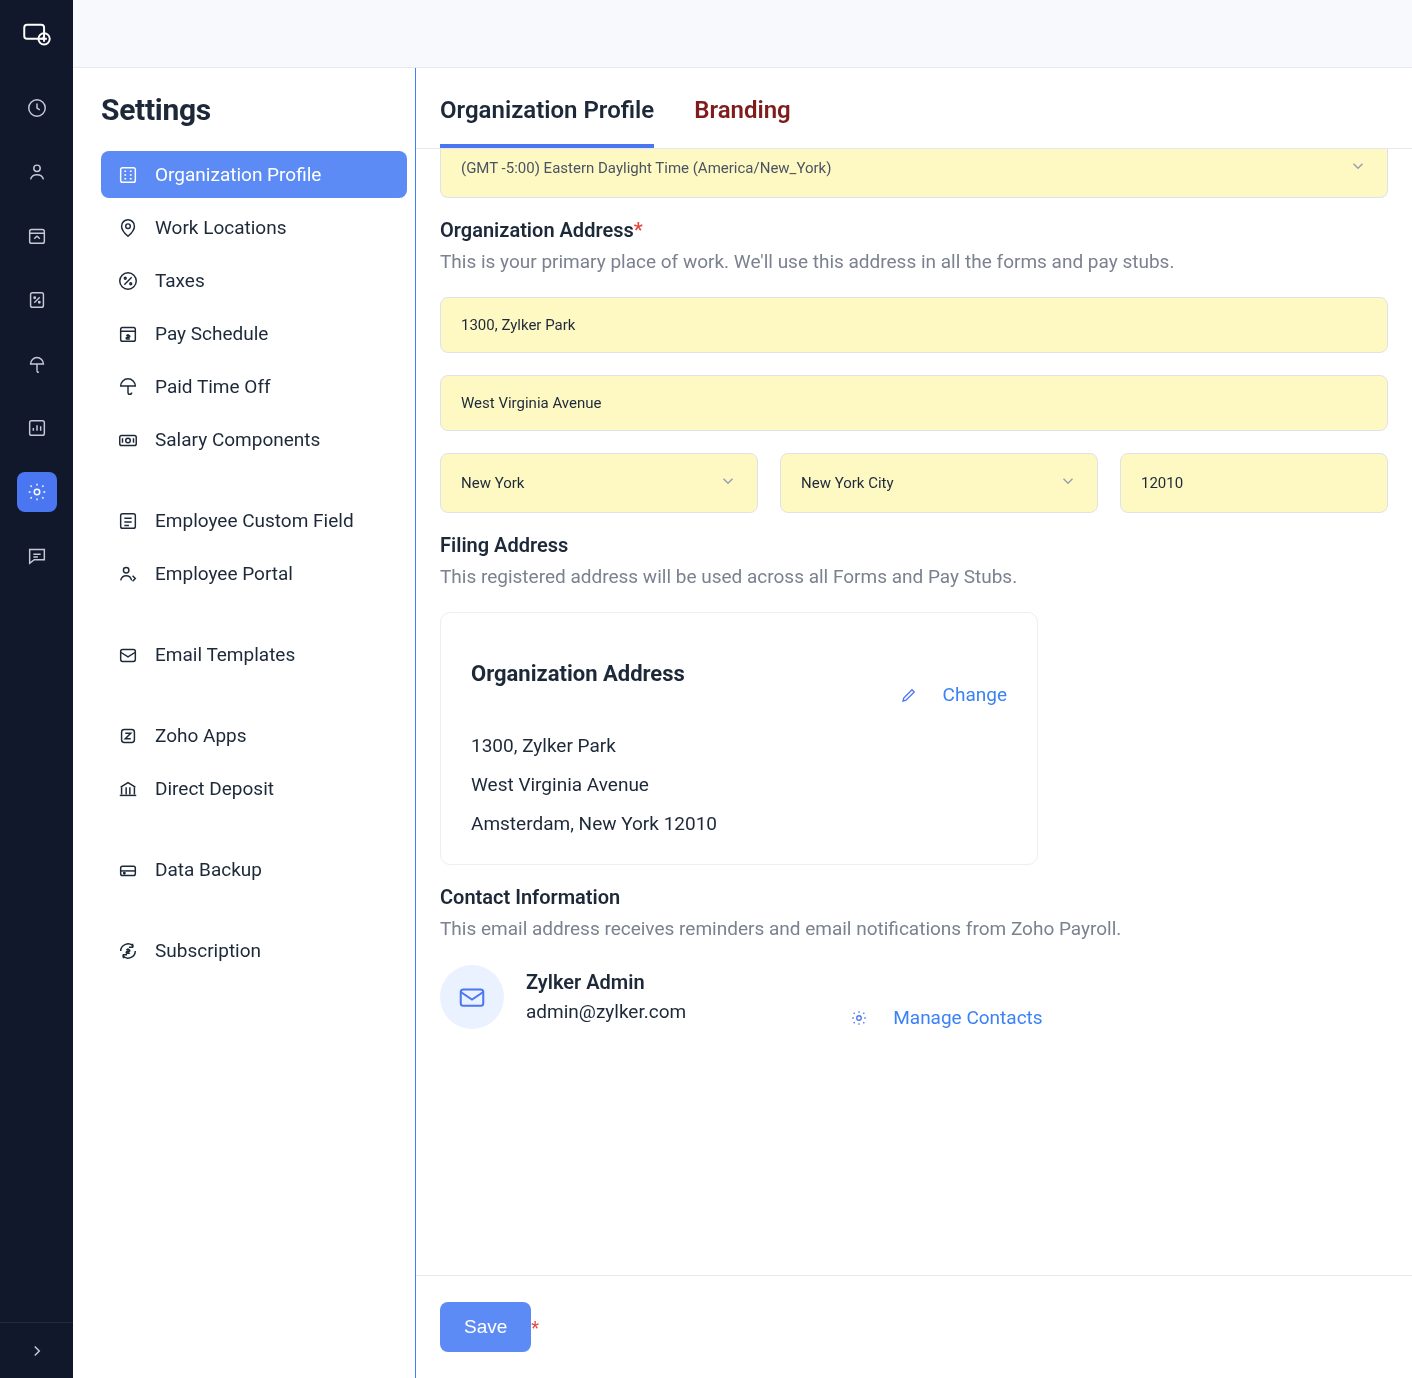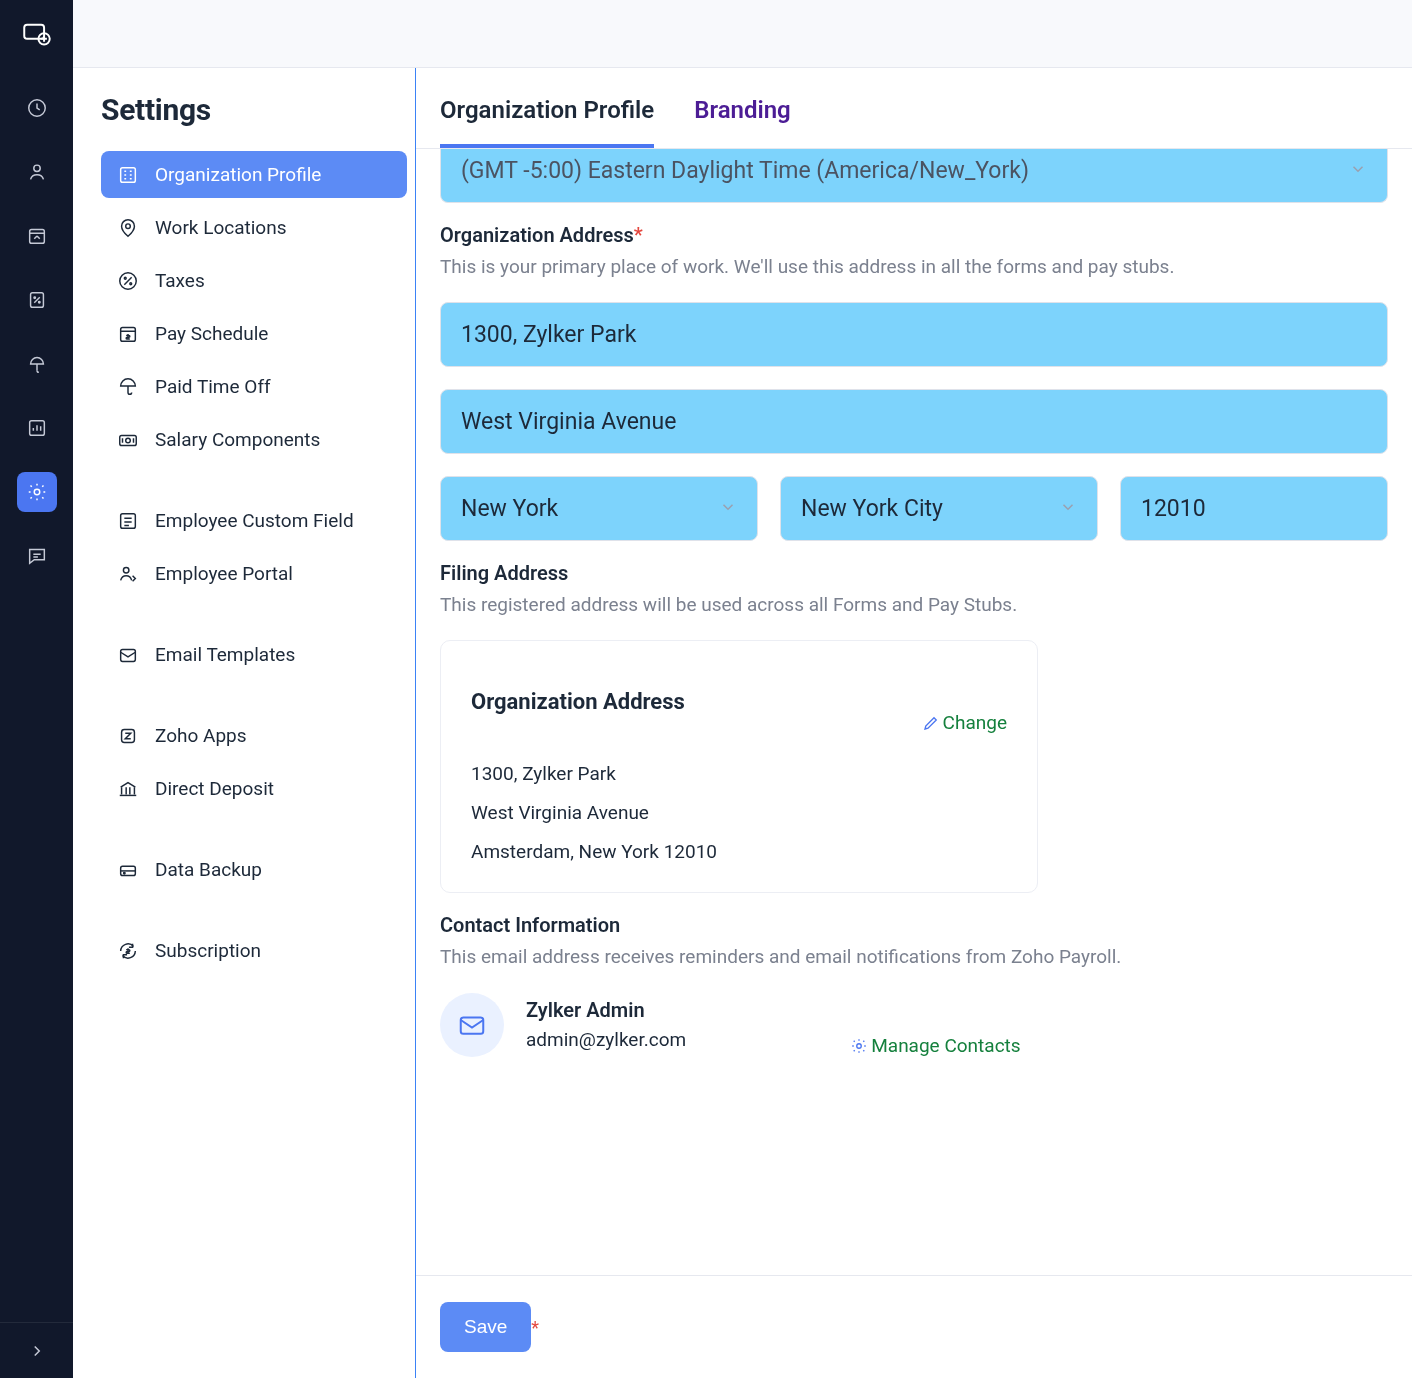--- a/index.html
+++ b/index.html
@@ -63,33 +63,33 @@
     .nav-gap{height:22px;}
 
     
     .main{
       flex:1;display:flex;flex-direction:column;overflow:hidden;
     }
     .tabs{
       display:flex;gap:40px;padding:28px 24px 0 24px;border-bottom:1px solid #e6e8ef;
     }
     .tab{
-      font-size:24px;font-weight:600;color:#4c1d95;padding-bottom:20px;cursor:pointer;
+      font-size:24px;font-weight:600;color:#7f1d1d;padding-bottom:20px;cursor:pointer;
       border-bottom:4px solid transparent;
     }
     .tab.active{color:#1d2939;border-bottom-color:#4b76f1;}
 
     .scroll{
       flex:1;overflow-y:auto;padding:0 24px 24px 24px;
     }
 
     
     .select-field, .text-field{
-      width:100%;border:1px solid #dfe2ea;border-radius:8px;background:#7dd3fc;
-      font-size:23px;color:#1d2939;padding:18px 20px;
+      width:100%;border:1px solid #dfe2ea;border-radius:8px;background:#fef9c3;
+      font-size:15px;color:#1d2939;padding:18px 20px;
       display:flex;align-items:center;justify-content:space-between;
     }
     .select-field.partial{
       border-top:none;border-top-left-radius:0;border-top-right-radius:0;
       color:#4b5362;margin-top:-10px;
     }
     .chevron svg{width:18px;height:18px;stroke:#9ba0af;fill:none;stroke-width:2;}
 
     .section-label{font-size:20px;font-weight:600;margin-top:20px;}
     .req{color:#e4483f;}
@@ -98,21 +98,21 @@
     .field-stack{display:flex;flex-direction:column;gap:22px;margin-top:24px;}
     .addr-row{display:flex;gap:22px;}
     .addr-row .select-field, .addr-row .text-field{flex:1;}
     .zip{max-width:268px;}
 
     .card{
       border:1px solid #eceef4;border-radius:10px;padding:28px 30px;margin-top:24px;max-width:598px;
     }
     .card-head{display:flex;align-items:center;justify-content:space-between;margin-bottom:28px;}
     .card-title{font-size:22px;font-weight:700;}
-    .link{color:#15803d;font-size:19px;display:inline-flex;align-items:center;gap:3px;cursor:pointer;margin-top:42px;}
+    .link{color:#3b82f6;font-size:19px;display:inline-flex;align-items:center;gap:25px;cursor:pointer;margin-top:42px;}
     .link svg{width:18px;height:18px;stroke:#4b76f1;fill:none;stroke-width:1.8;}
     .addr-line{font-size:19px;color:#1d2939;margin-bottom:16px;}
     .addr-line:last-child{margin-bottom:1px;}
 
     .contact-row{display:flex;align-items:center;gap:22px;margin-top:24px;}
     .avatar{
       width:64px;height:64px;border-radius:50%;background:#eaf1ff;display:flex;align-items:center;justify-content:center;
     }
     .avatar svg{width:30px;height:30px;stroke:#4b76f1;fill:none;stroke-width:1.6;}
     .contact-name{font-size:20px;font-weight:600;}

